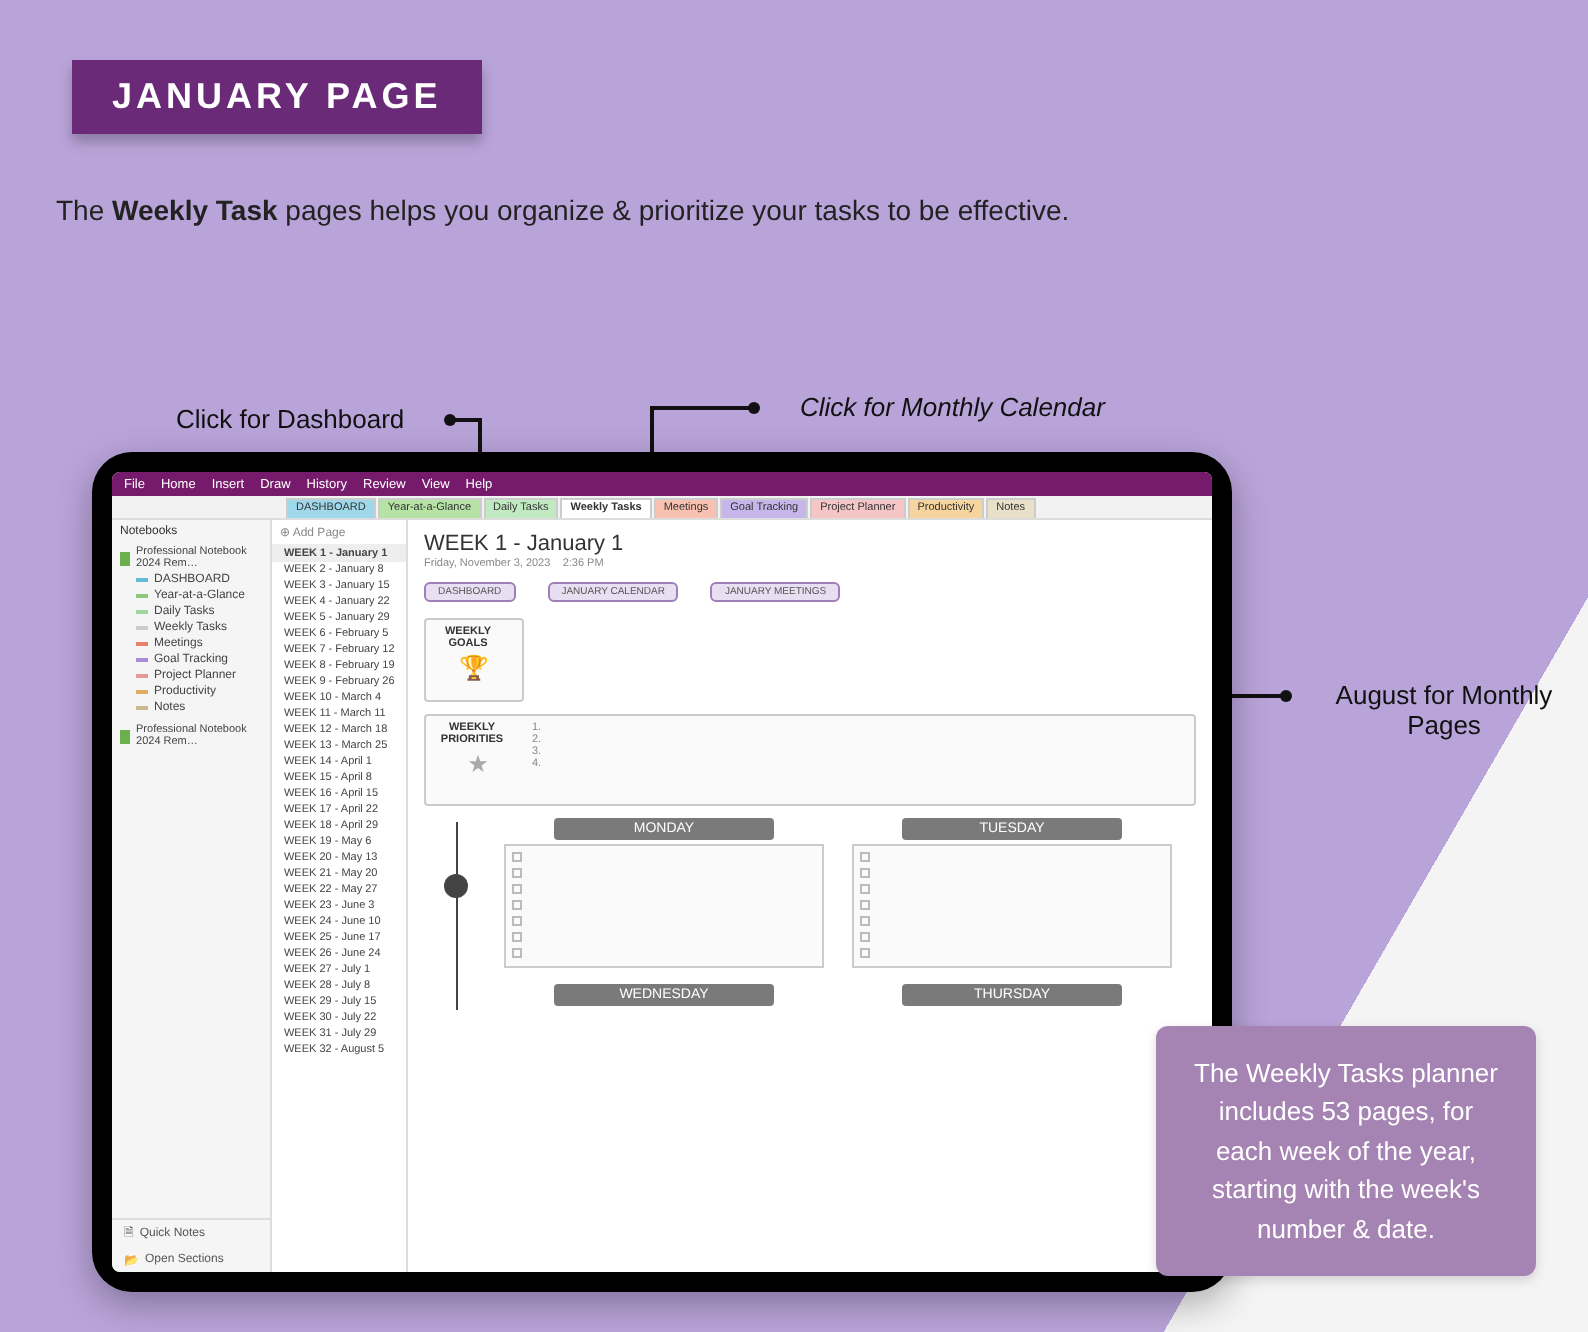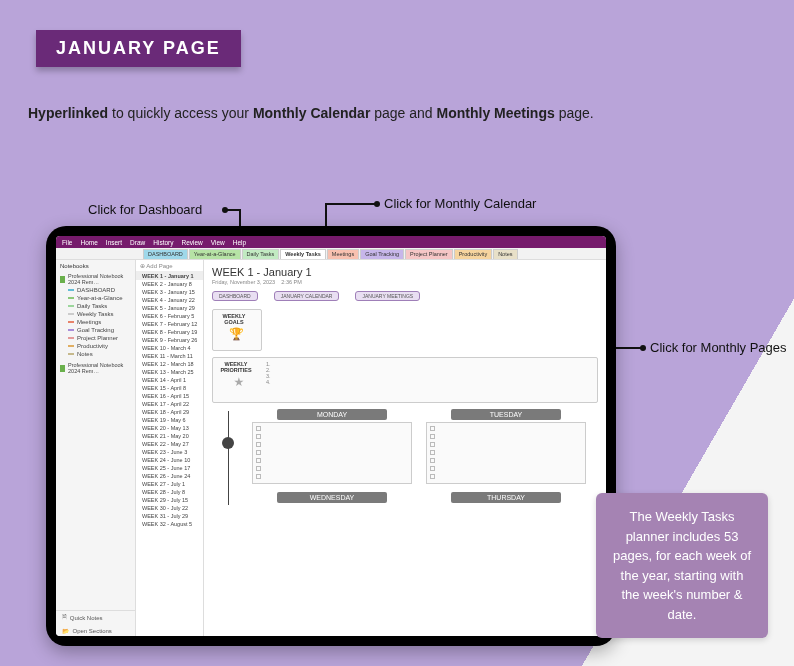--- a/index.html
+++ b/index.html
@@ -48,46 +48,46 @@
   .panel .ptitle { font-size: 5.5px; font-weight: 700; color: #333; border-right: 1px solid #ccc; display: inline-block; padding-right: 6px; }
   .panel .picon { font-size: 12px; color: #aaa; margin-top: 2px; }
   .dayrow { display: flex; gap: 14px; margin: 4px 12px 8px 40px; position: relative; }
   .daybox { flex: 1; }
   .daylabel { background: #7a7a7a; color: #fff; text-align: center; font-size: 7px; padding: 2px 0; border-radius: 2px; width: 110px; margin: 0 auto 2px; }
   .daygrid { border: 1px solid #ccc; height: 62px; width: 160px; background: #fafafa; position: relative; }
   .daygrid .chk { position: absolute; left: 3px; width: 5px; height: 5px; border: 1px solid #bbb; }
   .timeline { position: absolute; left: 16px; top: 2px; bottom: 0; width: 1px; background: #444; }
   .timeline .big { position: absolute; left: -6px; width: 12px; height: 12px; border-radius: 50%; background: #444; }
   
-  .infobox { position: absolute; right: 26px; bottom: 28px; width: 172px; background: #a583b3; color: #fff; text-align: center; font-size: 13px; padding: 14px 16px; border-radius: 6px; line-height: 1.5; z-index: 3; box-shadow: 0 2px 6px rgba(0,0,0,0.15); }
+  .infobox { position: absolute; right: 26px; bottom: 28px; width: 190px; background: #a583b3; color: #fff; text-align: center; font-size: 13px; padding: 14px 16px; border-radius: 6px; line-height: 1.5; z-index: 3; box-shadow: 0 2px 6px rgba(0,0,0,0.15); }
 </style>
 </head>
 <body>
 
 <div class="bg-split"></div>
 
 <div class="badge">JANUARY PAGE</div>
 
 <div class="intro">
-  <div style="margin-top:8px;">
-    <b>Hyperlinked</b><span> to quickly access your </span><b>Monthly Calendar</b><span> page and </span><b>Monthly Meetings</b><span> page.</span>
+  <div>
+    <span>The </span><b>Weekly Task</b><span> pages helps you organize &amp; prioritize your tasks to be effective.</span>
   </div>
 </div>
 
 <div class="callout" style="left:88px; top:202px;">Click for Dashboard</div>
 <div class="dot" style="left:222px; top:207px;"></div>
 <div class="callout-line" style="left:226px; top:209px; width:14px; height:1.6px;"></div>
 <div class="callout-line" style="left:239px; top:209px; width:1.6px; height:82px;"></div>
 
-<div class="callout" style="left:384px; top:196px;">Click for Monthly Calendar</div>
+<div class="callout" style="left:400px; top:196px;font-style:italic;">Click for Monthly Calendar</div>
 <div class="dot" style="left:374px; top:201px;"></div>
 <div class="callout-line" style="left:326px; top:203px; width:49px; height:1.6px;"></div>
 <div class="callout-line" style="left:325px; top:203px; width:1.6px; height:86px;"></div>
 
-<div class="callout" style="left:650px; top:340px;">Click for Monthly Pages</div>
+<div class="callout" style="left:650px; top:340px;">August for Monthly Pages</div>
 <div class="dot" style="left:640px; top:345px;"></div>
 <div class="callout-line" style="left:415px; top:347px; width:226px; height:1.6px;"></div>
 <div class="callout-line" style="left:413px; top:293px; width:1.6px; height:55px;"></div>
 
 <div class="tablet">
   <div class="screen">
 
     <div class="menubar">
       <span>File</span>
       <span>Home</span>

